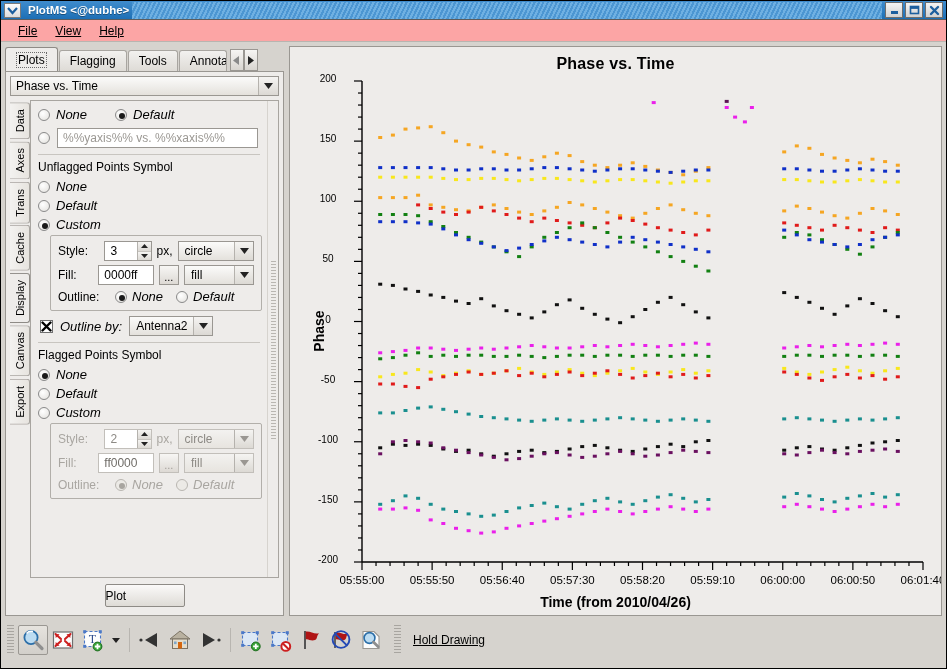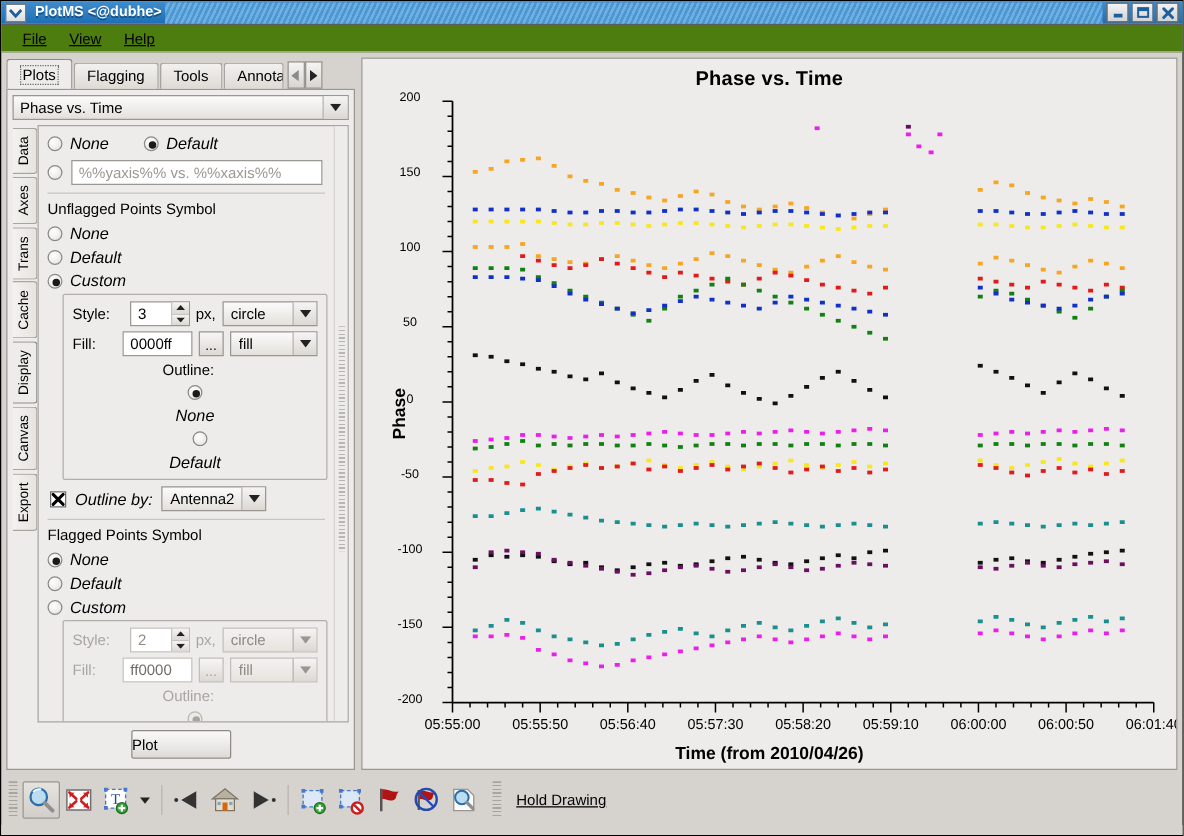--- a/index.html
+++ b/index.html
@@ -26,21 +26,21 @@
   }
   .tb-menu-btn svg{display:block;}
   .tb-title { color:#fff; font-weight:bold; font-size:11.5px; margin-left:7px; white-space:nowrap; text-shadow:0 1px 0 rgba(0,0,0,.35); }
   .tb-fill { flex:1; height:17px; margin:0 3px;
      background:repeating-linear-gradient(115deg,#4c96d2 0px,#4c96d2 2px,#6fb0e2 2px,#6fb0e2 4px); }
   .tb-btns { display:flex; gap:2px; margin-right:1px; }
   .tb-btn { width:18px;height:16px;background:linear-gradient(to bottom,#f4f4f4,#d2d2d2);
     border:1px solid #6d6d6d; display:flex;align-items:center;justify-content:center; }
 
   
-  .menubar { height:22px; min-height:22px; display:flex; align-items:center; background:#4d7c0f; padding-left:8px; border-bottom:1px solid #b8b5b0;}
+  .menubar { height:22px; min-height:22px; display:flex; align-items:center; background:#fca5a5; padding-left:8px; border-bottom:1px solid #b8b5b0;}
   .menu-item { padding:2px 9px; font-size:12px; color:#000; }
   .menu-item u { text-decoration:underline; }
 
   
   .content { flex:1; display:flex; padding:4px 4px 0 4px; gap:0; min-height:0; }
 
   
   .leftpanel { width:279px; min-width:279px; display:flex; flex-direction:column; }
   .tabstrip { display:flex; align-items:flex-end; height:25px; position:relative; }
   .ttab {
@@ -93,21 +93,21 @@
   .rlbl { font-size:13px;font-style:italic; }
   .rlbl.dis { color:#a9a6a1; }
 
   .textinput {
     height:20px; border:1px solid #9a9792; background:#fff; display:flex; align-items:center;
     padding-left:5px; font-size:12px; color:#9b9893;
   }
 
   .innerbox { border:1px solid #b2afaa; border-radius:2px; padding:5px 7px 6px 7px; margin:2px 0 2px 14px; }
   .fld-row { display:flex; align-items:center; gap:5px; margin-bottom:4px; }
-  .fld-row:last-child { margin-bottom:0;flex-direction:column; }
+  .fld-row:last-child { margin-bottom:0; }
   .fld-lbl { font-size:12px; width:46px; }
   .fld-lbl.dis { color:#a9a6a1; }
   .spinbox { display:flex; height:20px; border:1px solid #9a9792; background:#fff; width:52px; }
   .spinbox .v { flex:1; padding-left:5px; display:flex; align-items:center; font-size:12px; }
   .spinbox .btns { width:14px; border-left:1px solid #b5b2ad; display:flex; flex-direction:column; }
   .spinbox .btns div { flex:1; background:linear-gradient(to bottom,#f5f4f2,#dcd9d4);
       display:flex;align-items:center;justify-content:center; }
   .spinbox .btns div:first-child{ border-bottom:1px solid #c6c3be; }
   .spinbox.dis { border-color:#c2bfba; }
   .spinbox.dis .v { color:#8d8a85; }

